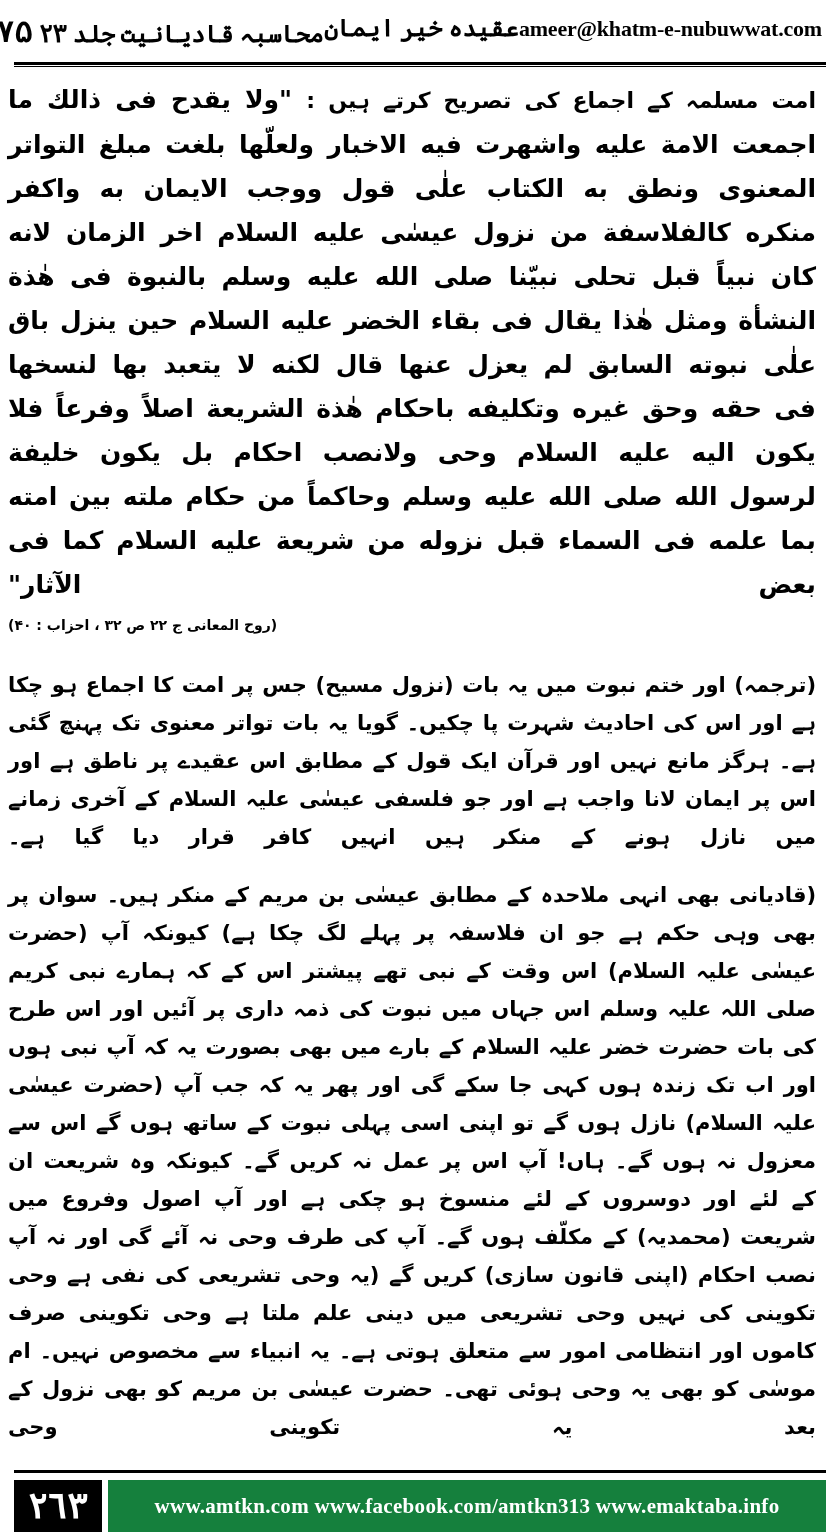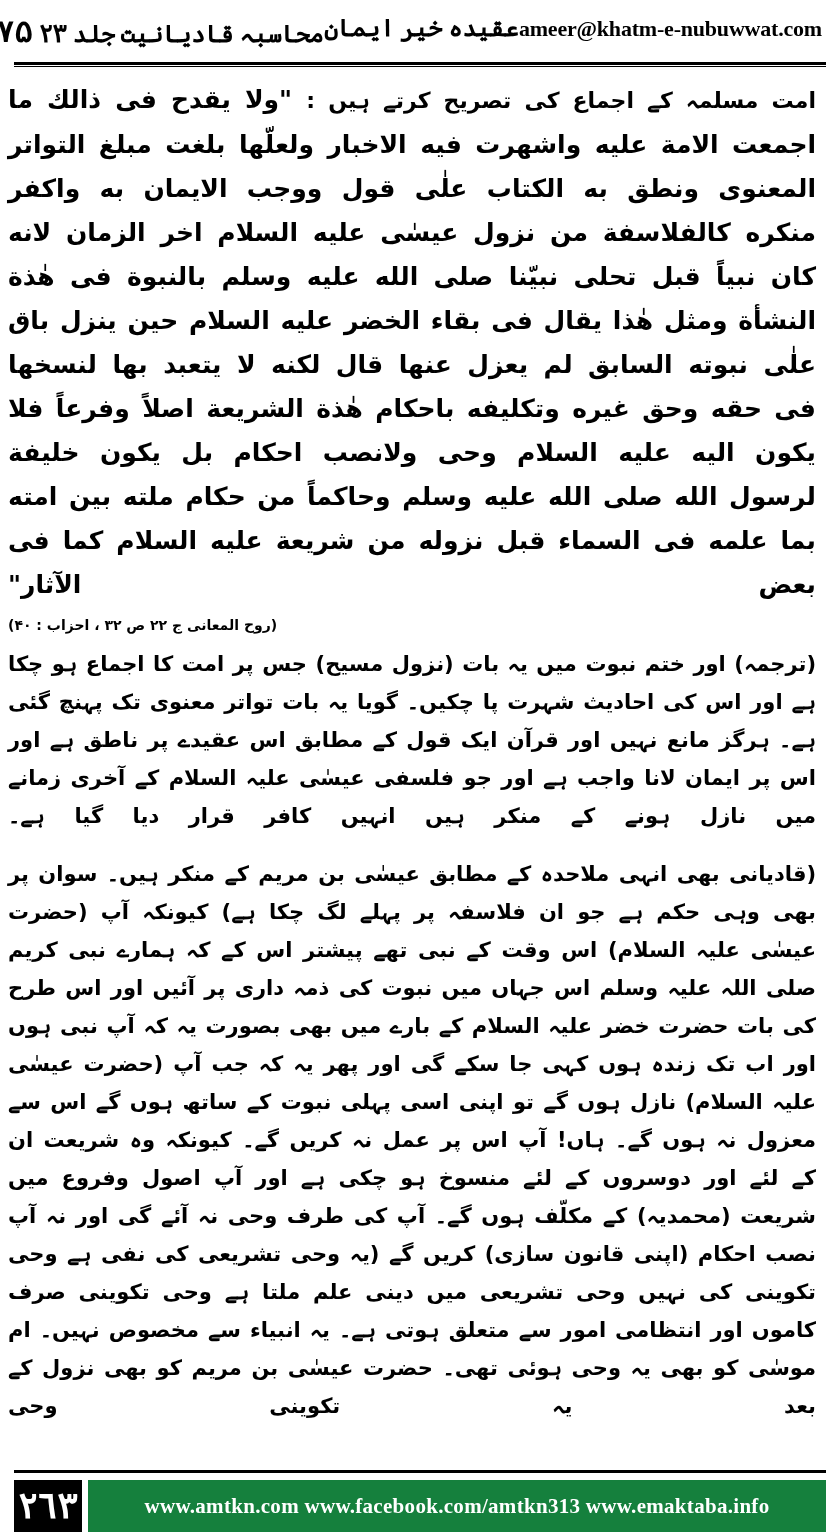--- a/index.html
+++ b/index.html
@@ -109,21 +109,21 @@
     margin-top: 2px;
   }
 
   .urdu-para {
     font-family: "DejaVu Sans", sans-serif;
     font-size: 21px;
     font-weight: 600;
     line-height: 38px;
     text-align: justify;
     text-align-last: justify;
-    margin-top: 4px;
+    margin-top: 25px;
     word-spacing: 1px;
   }
   .urdu-para.p2 { margin-top: 20px; }
 
   
   .rule-bottom {
     position: absolute;
     bottom: 66px;
     left: 14px;
     width: 812px;
@@ -136,21 +136,21 @@
     bottom: 8px;
     left: 14px;
     width: 812px;
     height: 52px;
     display: flex;
     flex-direction: row;
     align-items: stretch;
     direction: ltr;
   }
   .footer-page {
-    width: 68px;
+    width: 88px;
     background: #000000;
     color: #ffffff;
     display: flex;
     align-items: center;
     justify-content: center;
     font-family: "Liberation Serif", serif;
     font-size: 34px;
     font-weight: 700;
     letter-spacing: 1px;
   }

